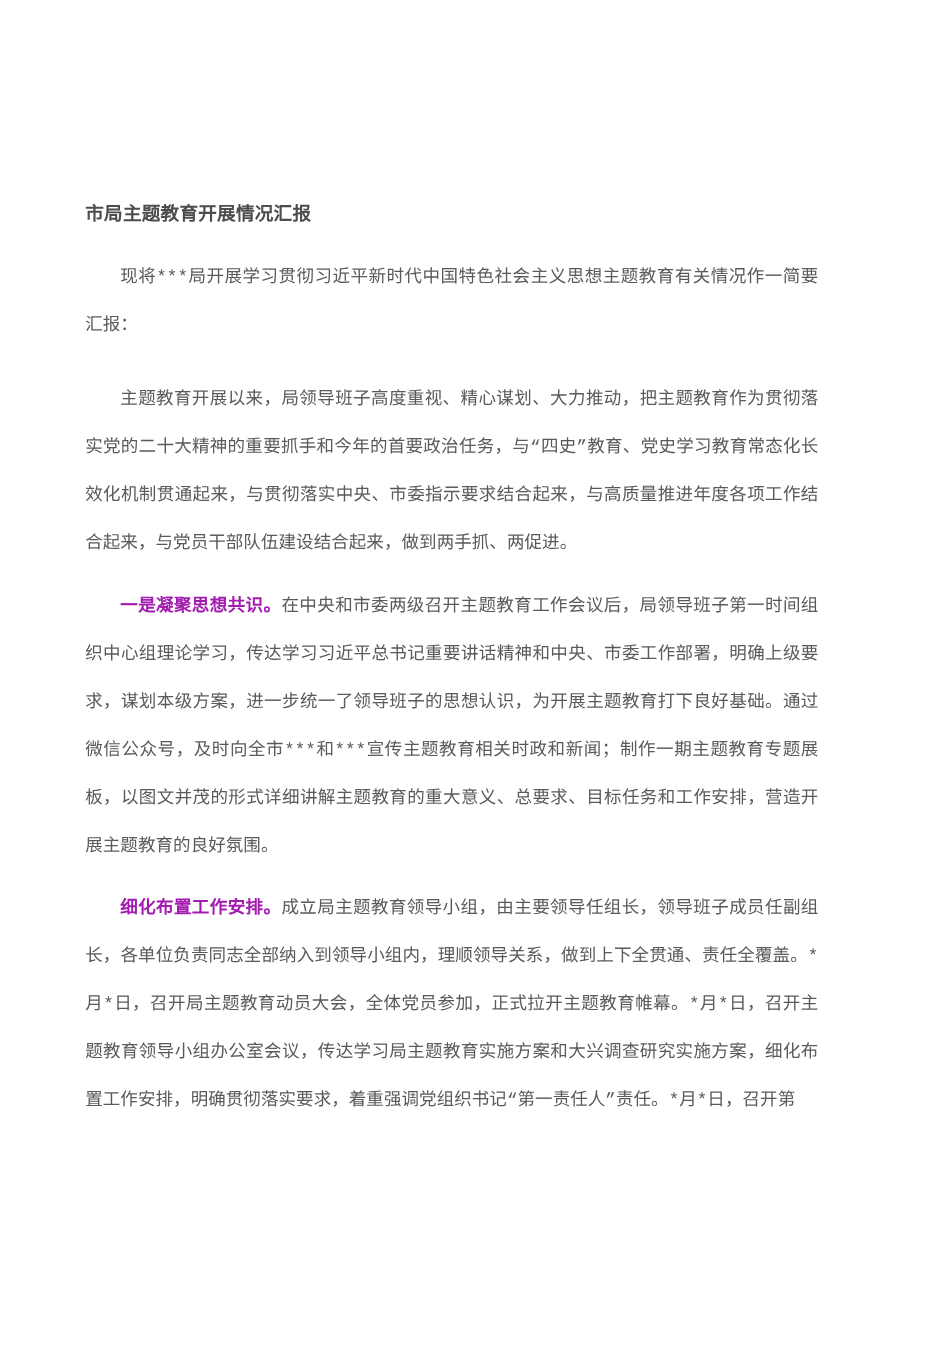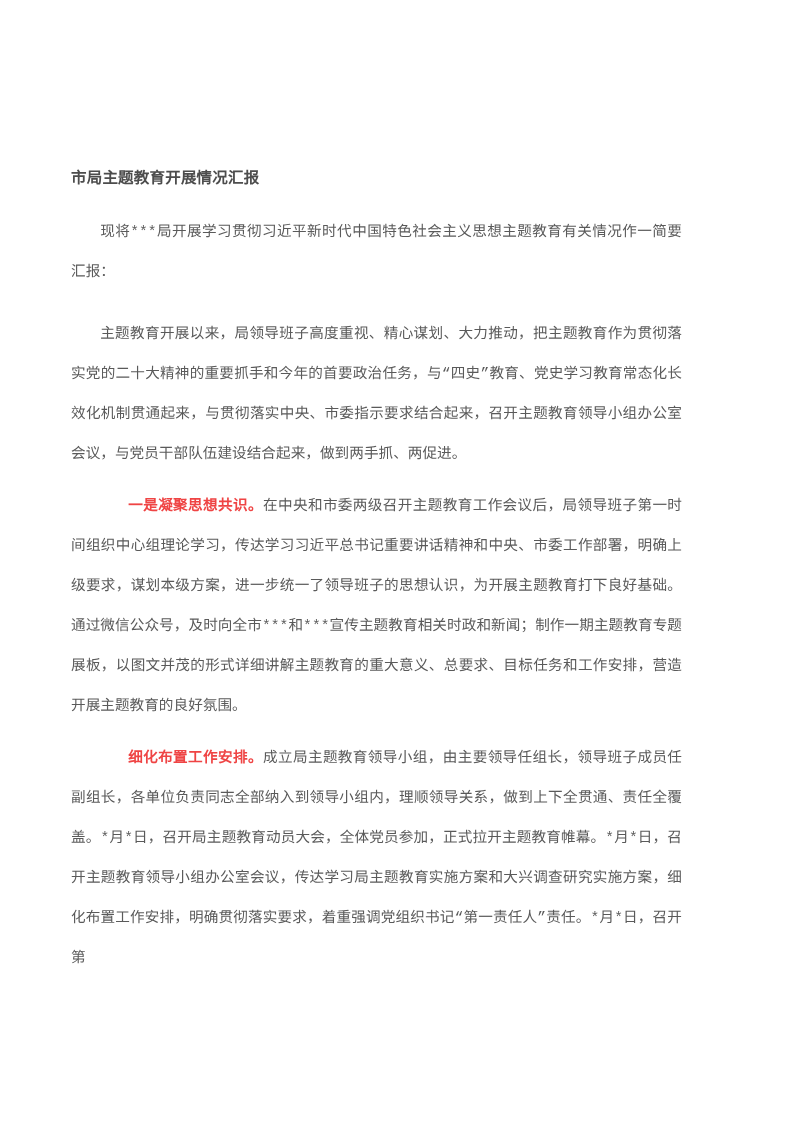--- a/index.html
+++ b/index.html
@@ -61,22 +61,21 @@
     font-family: Liberation Mono, monospace;
   }
 
   p.para.heading-para {
     font-weight: bold;
     color: #4f4f4f;
   }
 
   p.para .lead {
     font-weight: bold;
-    color: #ef4444;
-    margin-left: 28px;
+    color: #a21caf;
   }
 
   
   .gap-sm { height: 11px; }
   .gap-md { height: 12px; }
 </style>
 </head>
 <body style="background: rgb(255, 255, 255);">
 
 <div class="page">
@@ -85,21 +84,21 @@
 
   <div class="body-flow">
 
     <p class="para">现将***局开展学习贯彻习近平新时代中国特色社会主义思想主题教育有关情况作一简要汇报：</p>
 
     <div class="gap-sm"></div>
 
 
     <div class="gap-sm"></div>
 
-    <p class="para">主题教育开展以来，局领导班子高度重视、精心谋划、大力推动，把主题教育作为贯彻落实党的二十大精神的重要抓手和今年的首要政治任务，与“四史”教育、党史学习教育常态化长效化机制贯通起来，与贯彻落实中央、市委指示要求结合起来，召开主题教育领导小组办公室会议，与党员干部队伍建设结合起来，做到两手抓、两促进。</p>
+    <p class="para">主题教育开展以来，局领导班子高度重视、精心谋划、大力推动，把主题教育作为贯彻落实党的二十大精神的重要抓手和今年的首要政治任务，与“四史”教育、党史学习教育常态化长效化机制贯通起来，与贯彻落实中央、市委指示要求结合起来，与高质量推进年度各项工作结合起来，与党员干部队伍建设结合起来，做到两手抓、两促进。</p>
 
     <div class="gap-md"></div>
 
     <p class="para"><span class="lead">一是凝聚思想共识。</span><span>在中央和市委两级召开主题教育工作会议后，局领导班子第一时间组织中心组理论学习，传达学习习近平总书记重要讲话精神和中央、市委工作部署，明确上级要求，谋划本级方案，进一步统一了领导班子的思想认识，为开展主题教育打下良好基础。通过微信公众号，及时向全市***和***宣传主题教育相关时政和新闻；制作一期主题教育专题展板，以图文并茂的形式详细讲解主题教育的重大意义、总要求、目标任务和工作安排，营造开展主题教育的良好氛围。</span></p>
 
     <div class="gap-md"></div>
 
     <p class="para"><span class="lead">细化布置工作安排。</span><span>成立局主题教育领导小组，由主要领导任组长，领导班子成员任副组长，各单位负责同志全部纳入到领导小组内，理顺领导关系，做到上下全贯通、责任全覆盖。*月*日，召开局主题教育动员大会，全体党员参加，正式拉开主题教育帷幕。*月*日，召开主题教育领导小组办公室会议，传达学习局主题教育实施方案和大兴调查研究实施方案，细化布置工作安排，明确贯彻落实要求，着重强调党组织书记“第一责任人”责任。*月*日，召开第</span></p>
 
   </div>

